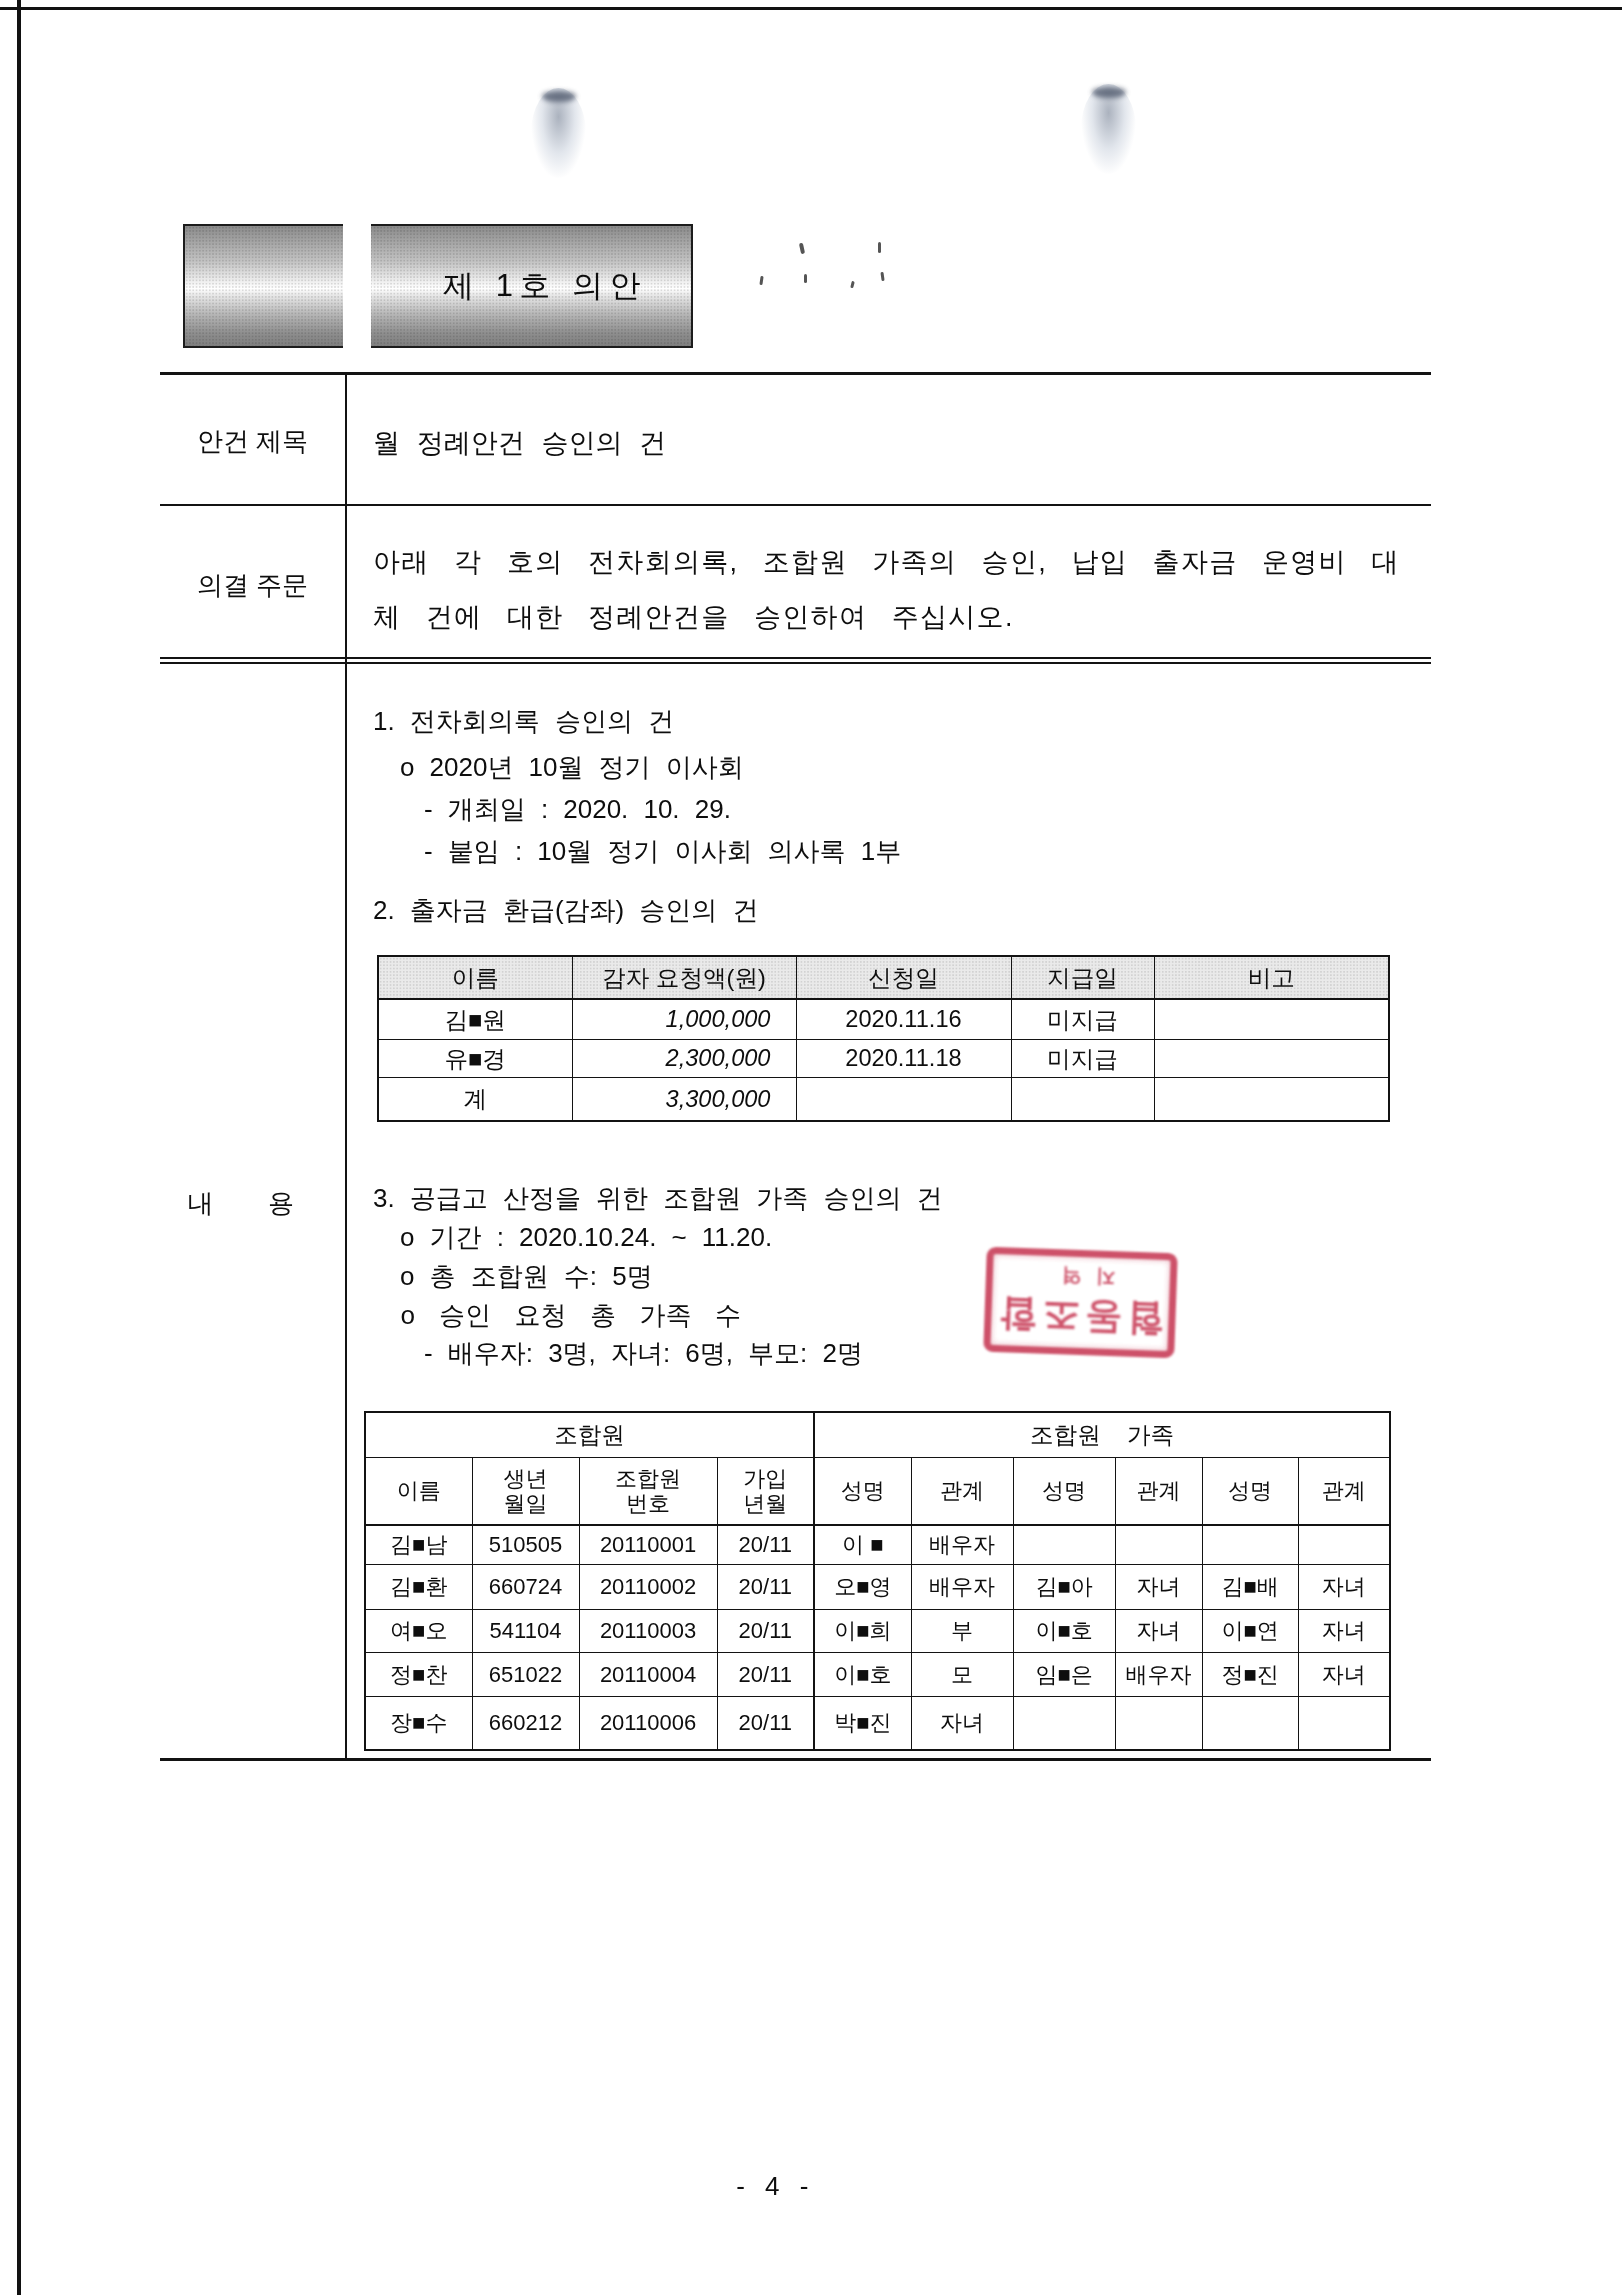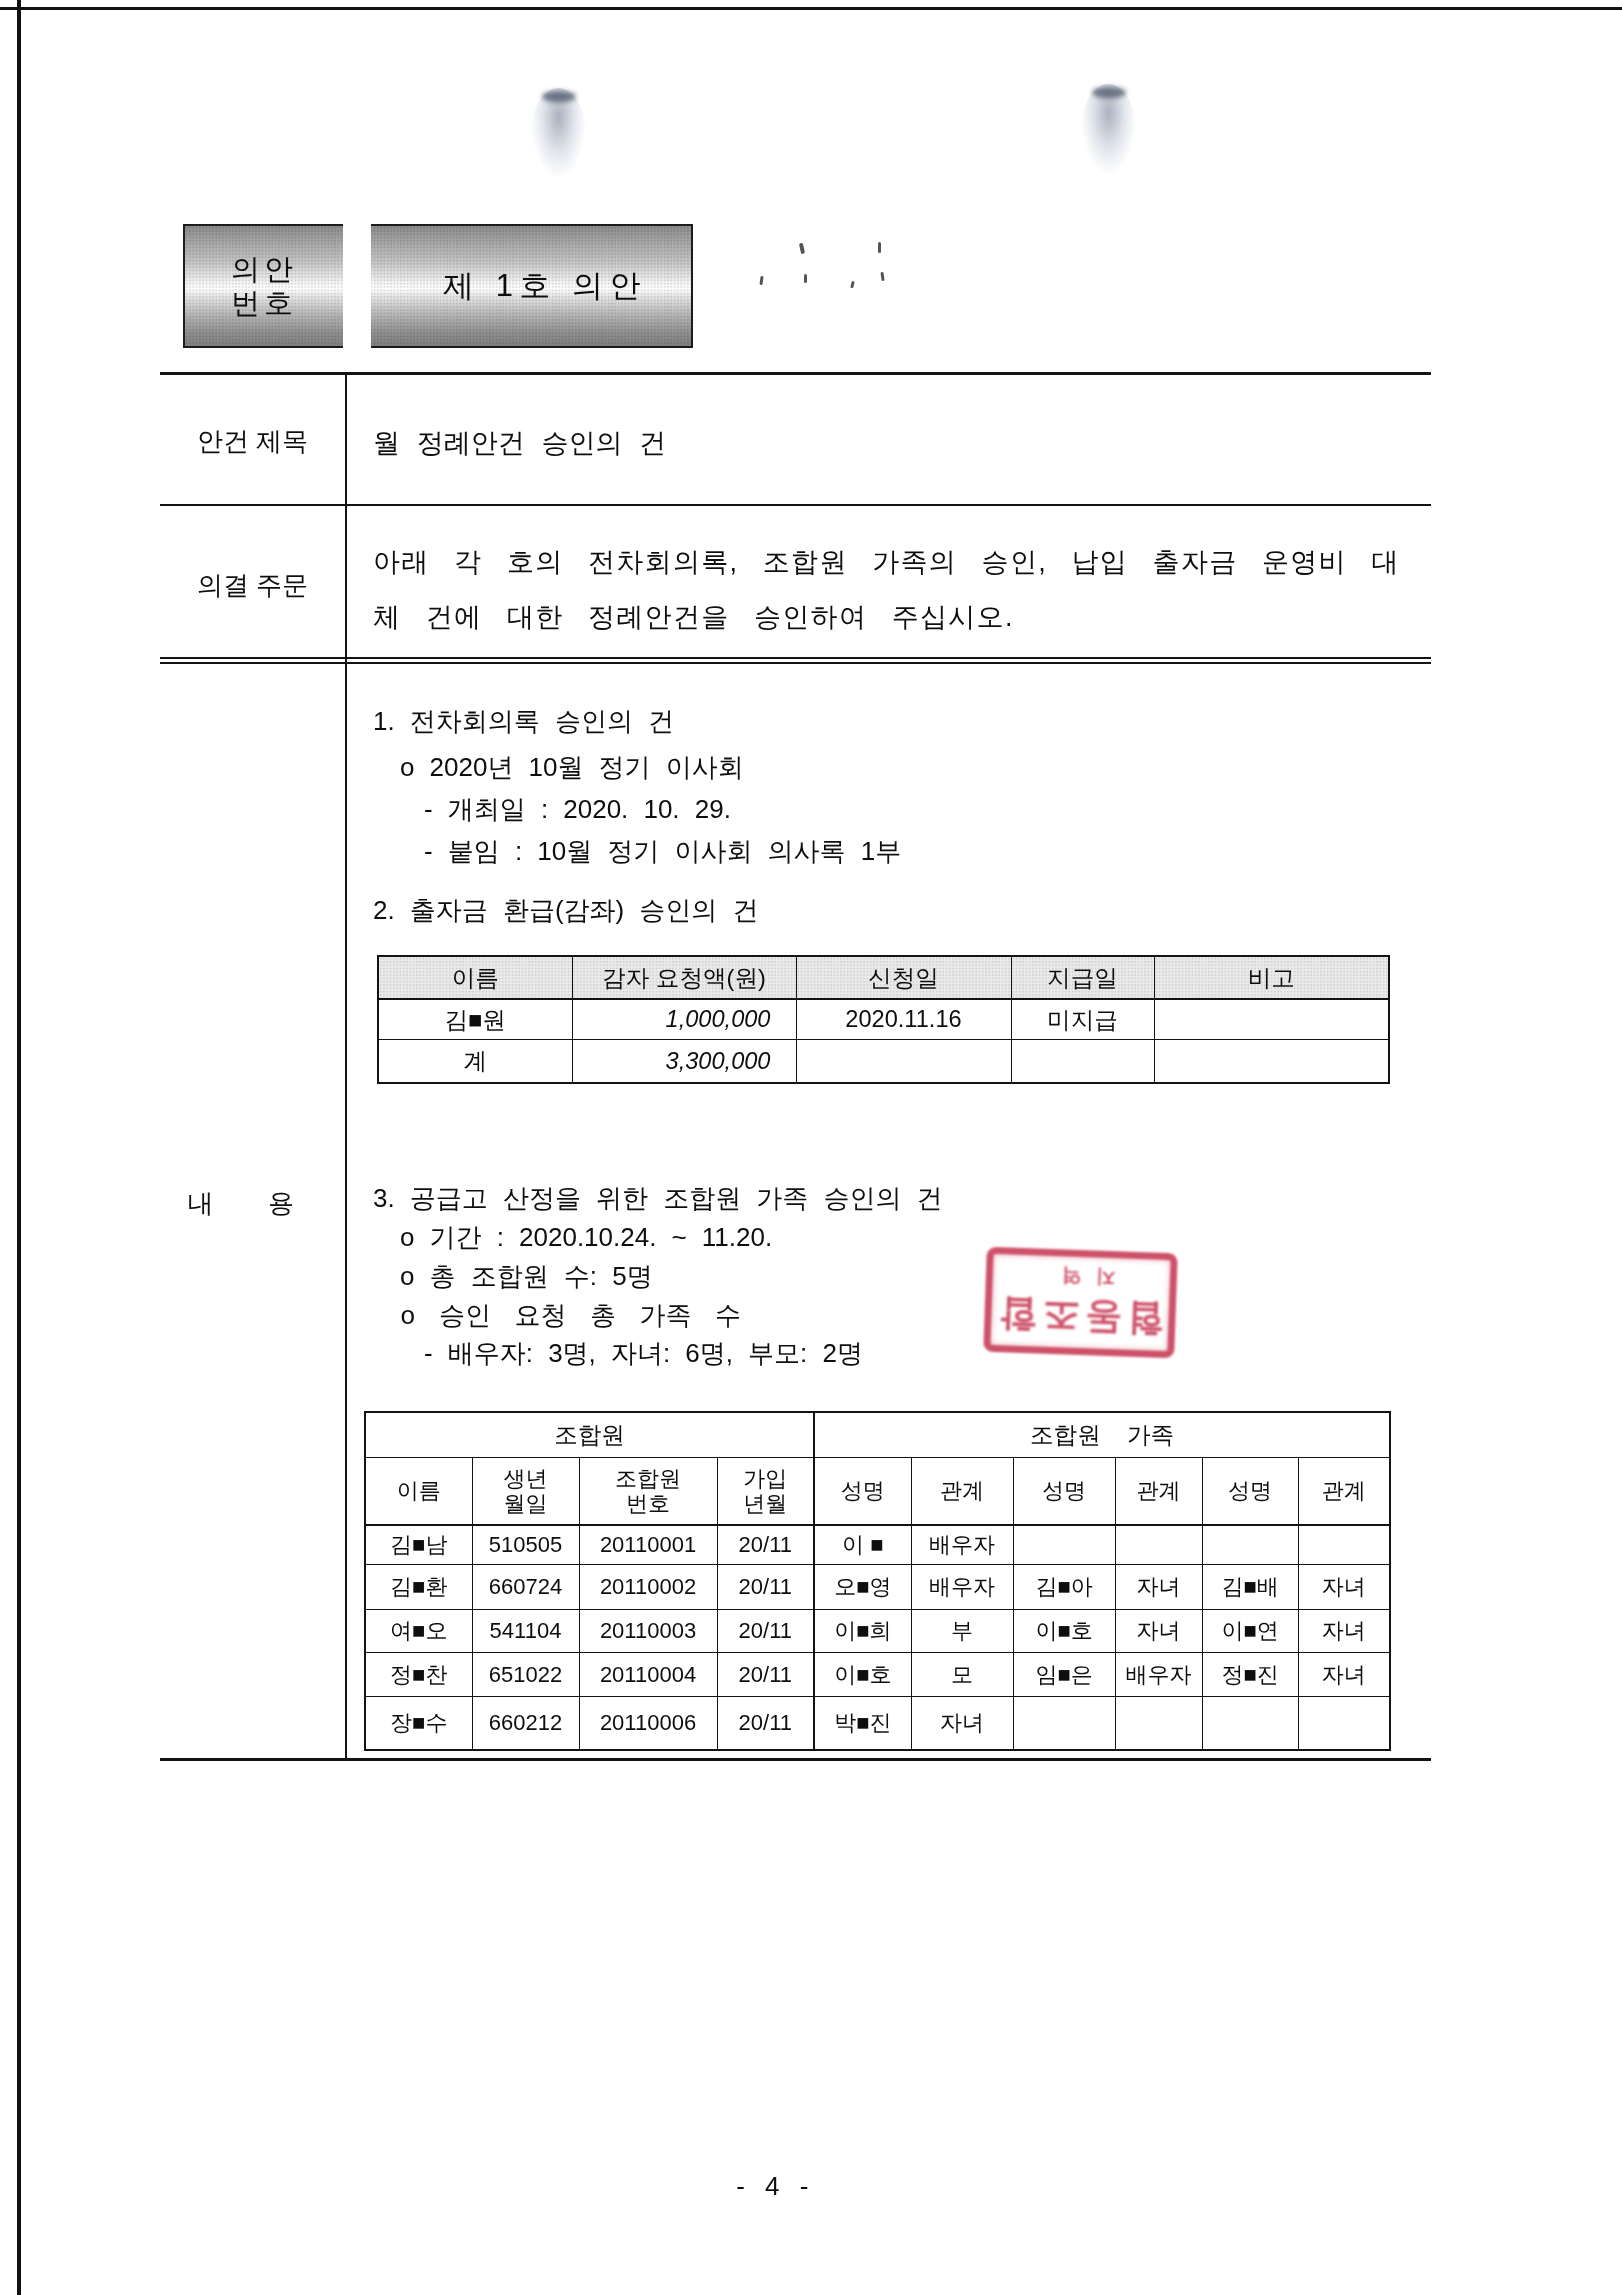--- a/index.html
+++ b/index.html
@@ -78,22 +78,20 @@
 <div>
   <div class="speck" style="left:760px;top:276px;width:3.3px;height:9.2px;transform:rotate(8deg);"></div>
   <div class="speck" style="left:800px;top:243px;width:3.9px;height:11px;transform:rotate(-12deg);"></div>
   <div class="speck" style="left:804px;top:274px;width:3.3px;height:8.5px;"></div>
   <div class="speck" style="left:851px;top:281px;width:2.6px;height:7.2px;transform:rotate(14deg);"></div>
   <div class="speck" style="left:878px;top:242px;width:3.3px;height:10.5px;"></div>
   <div class="speck" style="left:881px;top:272px;width:2.6px;height:8.5px;transform:rotate(-8deg);"></div>
 </div>
 
 <div class="agenda-box">
-  <div class="lbl">의안
-번호</div>
   <div class="band"></div>
   <div class="ttl">제 1호 의안</div>
 </div>
 
 <div class="hline" style="left:160px;top:372px;width:1271px;height:2.6px;"></div>
 <div class="hline" style="left:160px;top:504px;width:1271px;height:2px;"></div>
 <div class="hline" style="left:160px;top:657px;width:1271px;height:2px;"></div>
 <div class="hline" style="left:160px;top:662px;width:1271px;height:2px;"></div>
 <div class="hline" style="left:160px;top:1758px;width:1271px;height:2.6px;"></div>
 <div class="vline" style="left:345px;top:372px;width:2px;height:1389px;"></div>
@@ -127,20 +125,27 @@
     <td>이름</td>
     <td>감자 요청액(원)</td>
     <td>신청일</td>
     <td>지급일</td>
     <td>비고</td>
   </tr>
   <tr class="r0">
     <td>김■원</td>
     <td class="amt">1,000,000</td>
     <td>2020.11.16</td>
+    <td>미지급</td>
+    <td></td>
+  </tr>
+  <tr class="r1">
+    <td>유■경</td>
+    <td class="amt">2,300,000</td>
+    <td>2020.11.18</td>
     <td>미지급</td>
     <td></td>
   </tr>
   <tr class="r2">
     <td>계</td>
     <td class="amt">3,300,000</td>
     <td></td>
     <td></td>
     <td></td>
   </tr>

